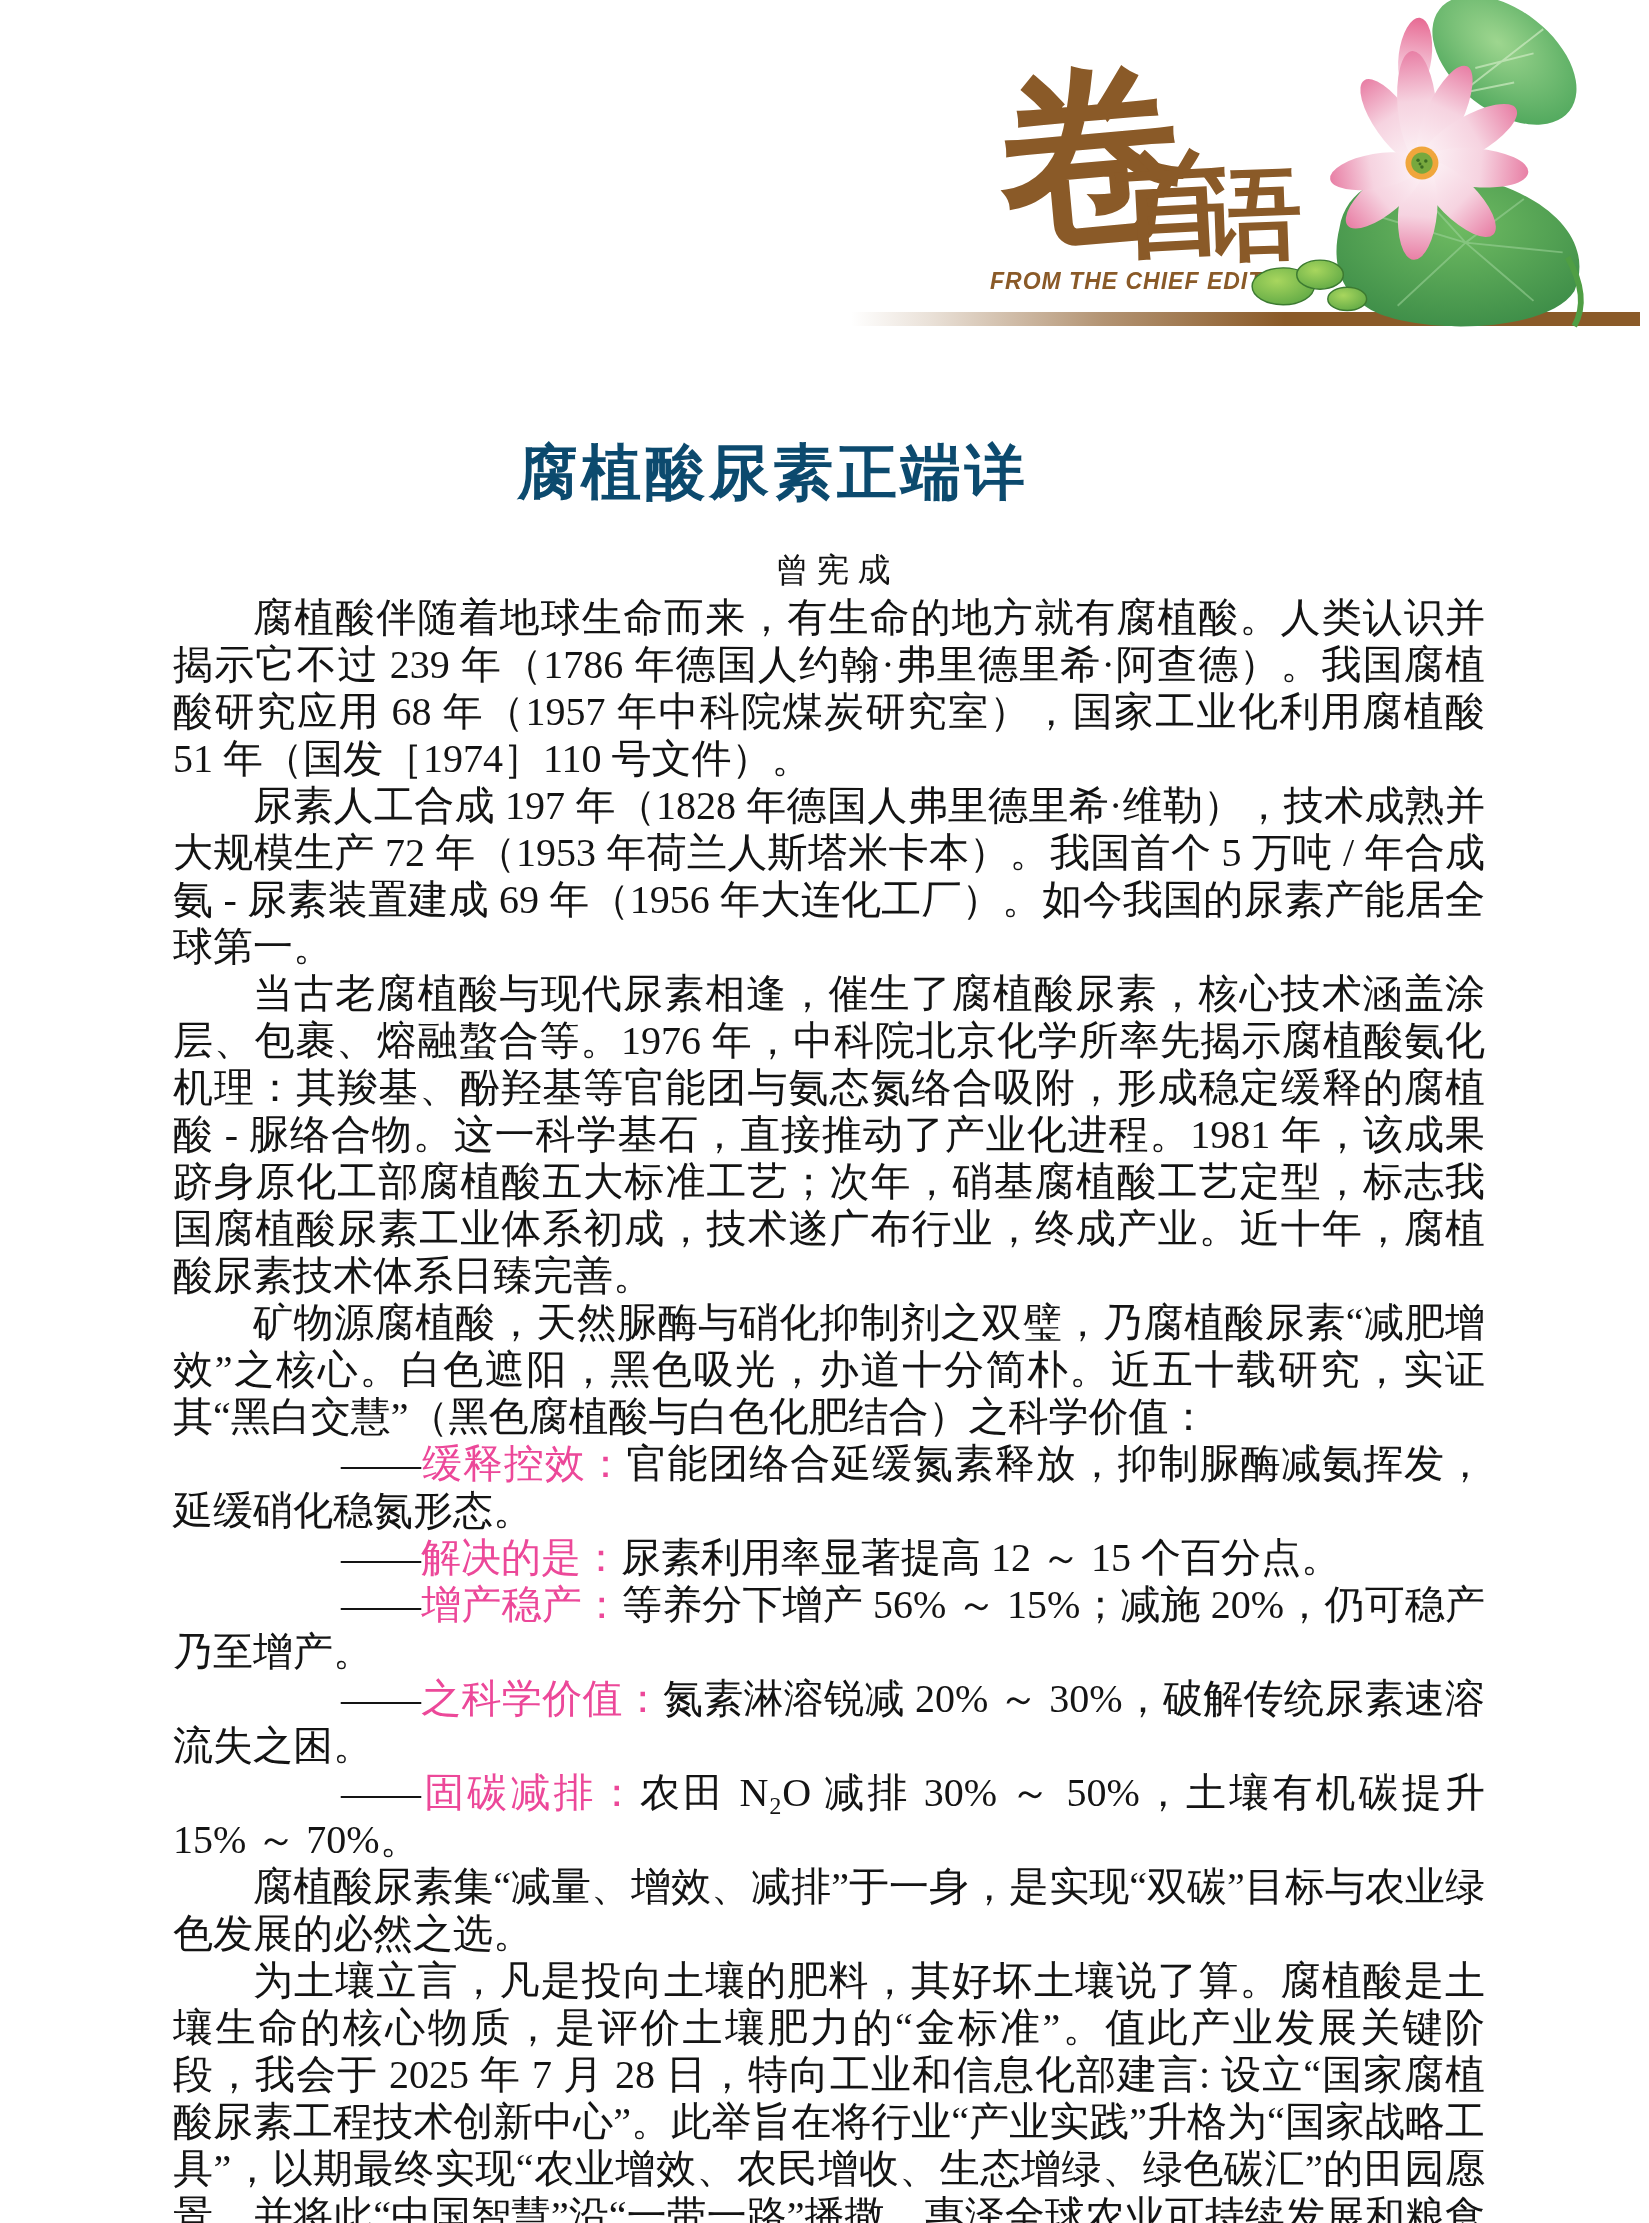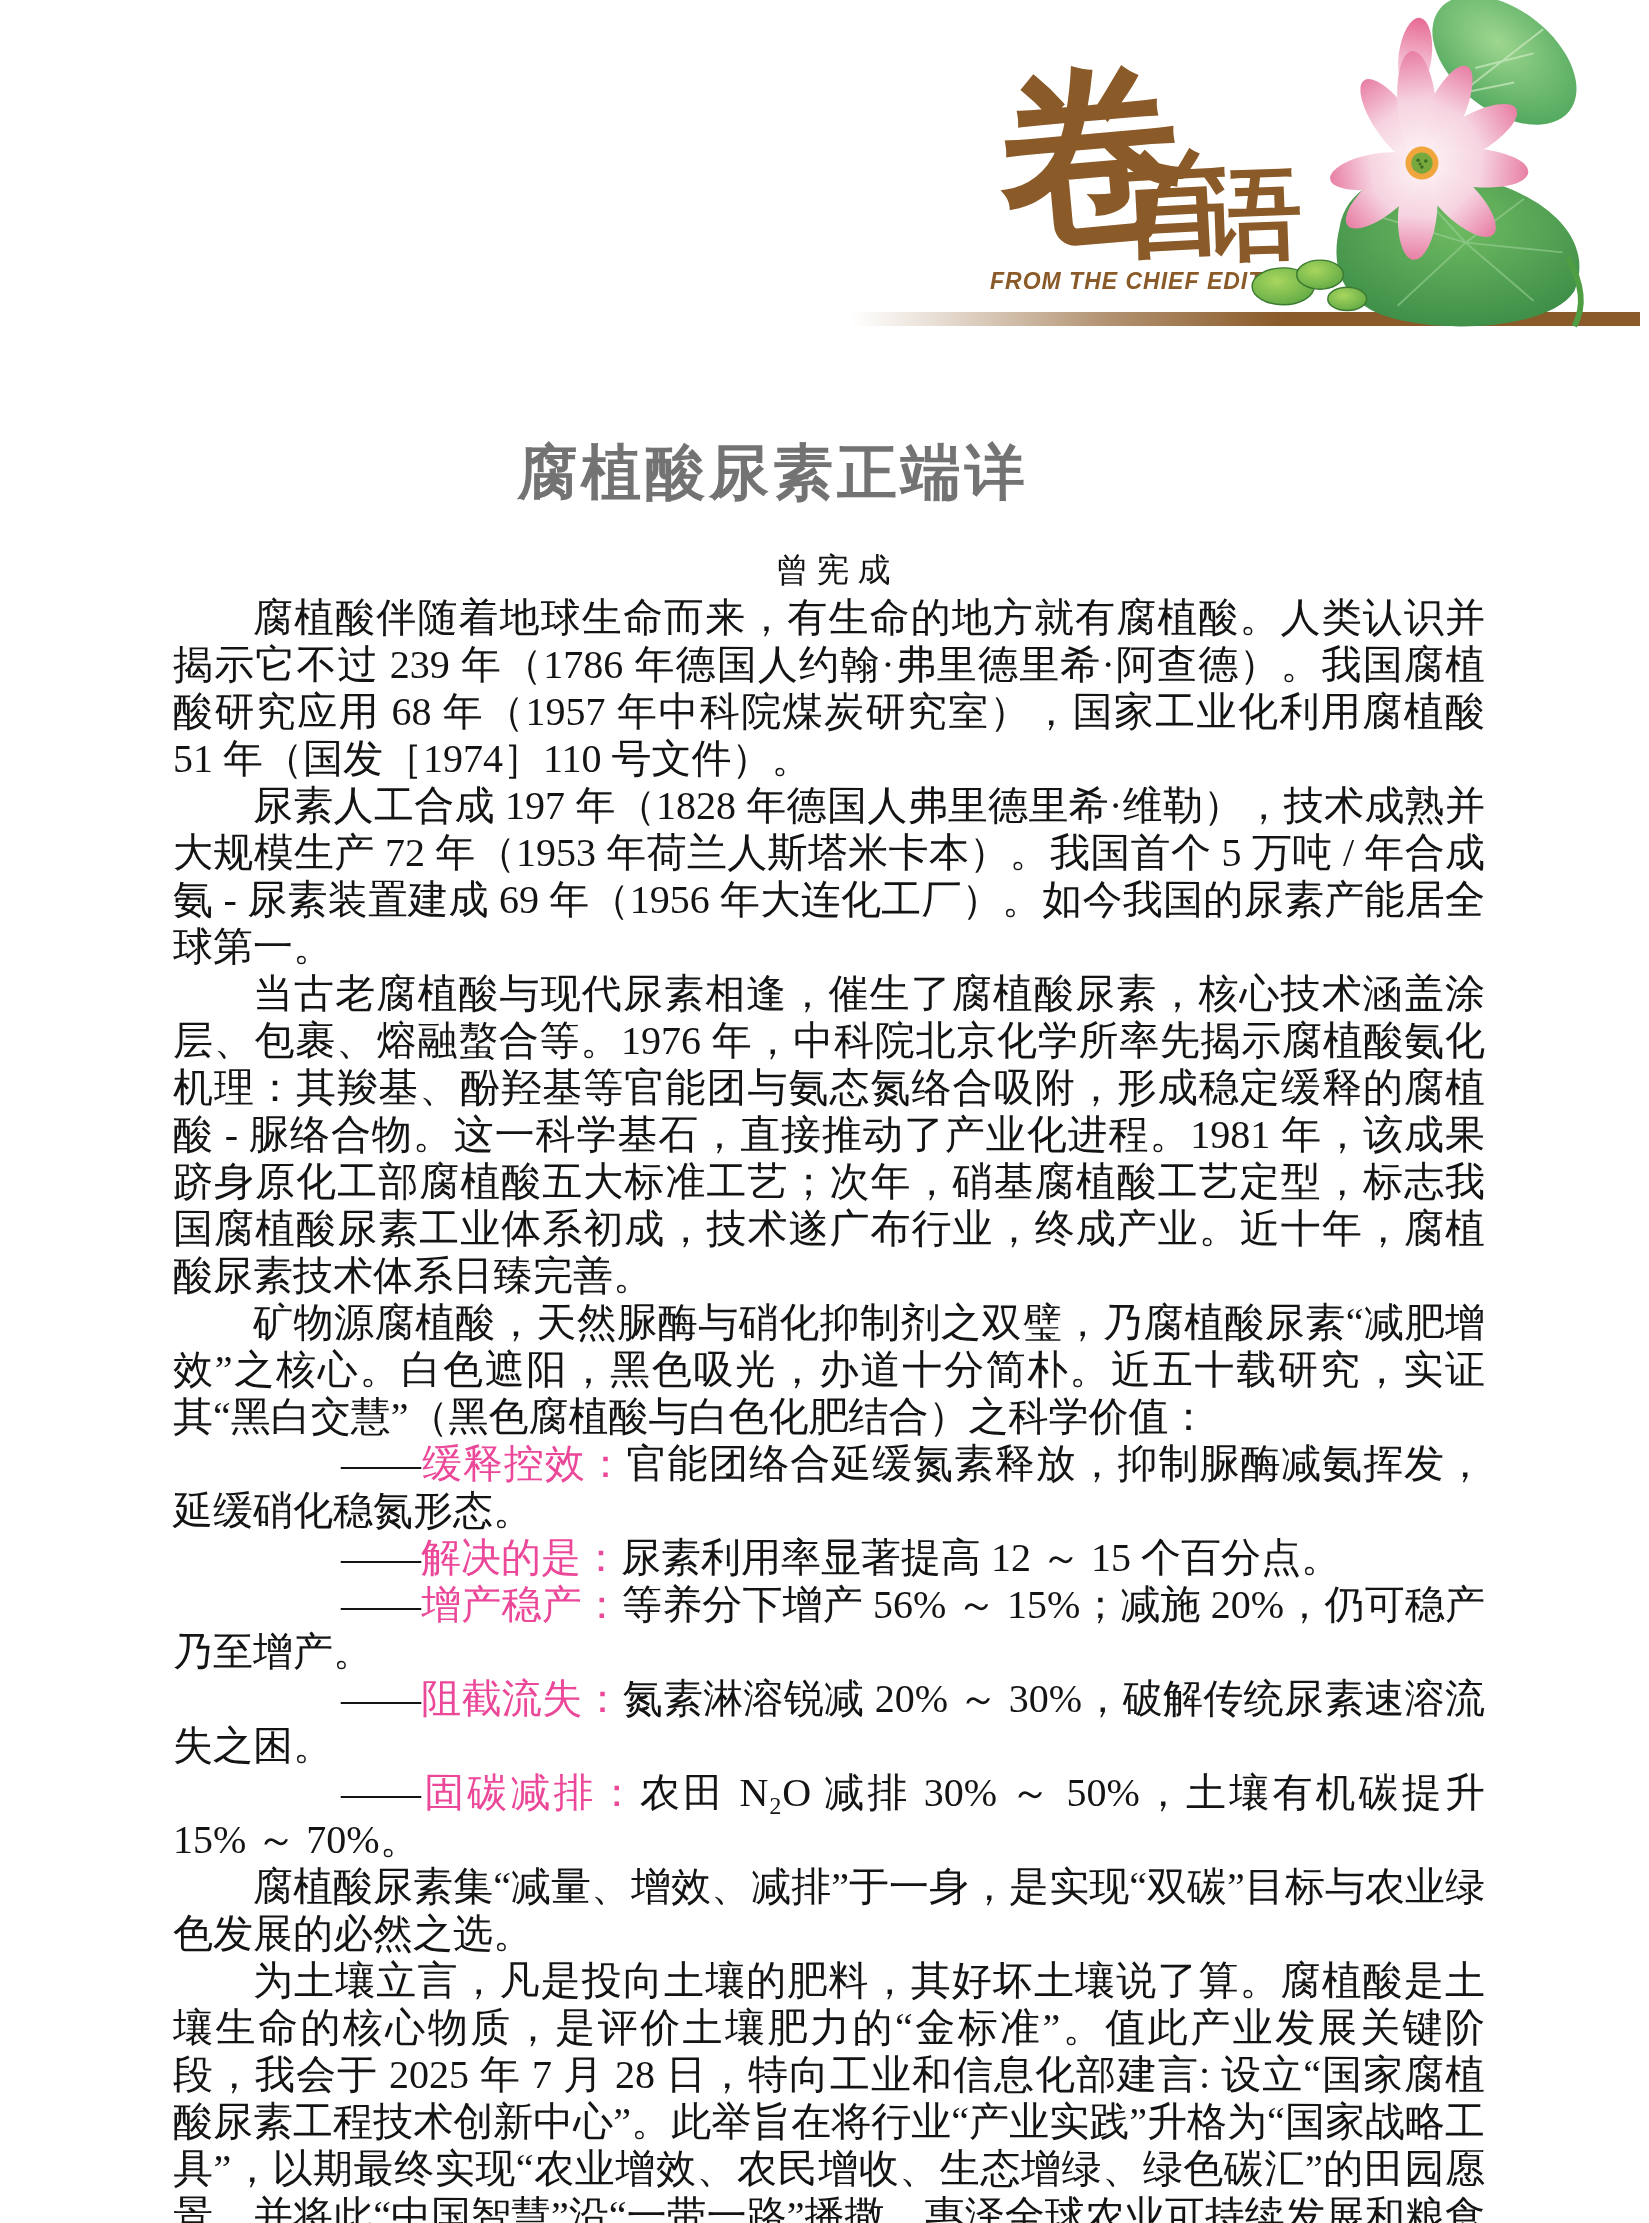--- a/index.html
+++ b/index.html
@@ -61,21 +61,21 @@
   
   .article-title{
     position:absolute;
     left:0;top:433px;
     width:1546px;
     text-align:center;
     font-family:"Liberation Sans", sans-serif;
     font-weight:bold;
     font-size:60px;
     letter-spacing:3.9px;
-    color:#737373;
+    color:#0c4a6e;
     margin:0;
   }
   .article-author{
     position:absolute;
     left:0;top:536px;
     width:1650px;
     text-align:center;
     font-size:33px;
     letter-spacing:7.8px;
     color:#141414;
@@ -197,21 +197,21 @@
 
   <div class="body-text">
     <p class="para">腐植酸伴随着地球生命而来，有生命的地方就有腐植酸。人类认识并揭示它不过 239 年（1786 年德国人约翰·弗里德里希·阿查德）。我国腐植酸研究应用 68 年（1957 年中科院煤炭研究室），国家工业化利用腐植酸 51 年（国发［1974］110 号文件）。</p>
     <p class="para">尿素人工合成 197 年（1828 年德国人弗里德里希·维勒），技术成熟并大规模生产 72 年（1953 年荷兰人斯塔米卡本）。我国首个 5 万吨 / 年合成氨 - 尿素装置建成 69 年（1956 年大连化工厂）。如今我国的尿素产能居全球第一。</p>
     <p class="para">当古老腐植酸与现代尿素相逢，催生了腐植酸尿素，核心技术涵盖涂层、包裹、熔融螯合等。1976 年，中科院北京化学所率先揭示腐植酸氨化机理：其羧基、酚羟基等官能团与氨态氮络合吸附，形成稳定缓释的腐植酸 - 脲络合物。这一科学基石，直接推动了产业化进程。1981 年，该成果跻身原化工部腐植酸五大标准工艺；次年，硝基腐植酸工艺定型，标志我国腐植酸尿素工业体系初成，技术遂广布行业，终成产业。近十年，腐植酸尿素技术体系日臻完善。</p>
     <p class="para">矿物源腐植酸，天然脲酶与硝化抑制剂之双璧，乃腐植酸尿素“减肥增效”之核心。白色遮阳，黑色吸光，办道十分简朴。近五十载研究，实证其“黑白交慧”（黑色腐植酸与白色化肥结合）之科学价值：</p>
 
     <p class="bullet"><span>——</span><span class="green-label">缓释控效：</span><span>官能团络合延缓氮素释放，抑制脲酶减氨挥发，延缓硝化稳氮形态。</span></p>
     <p class="bullet"><span>——</span><span class="green-label">解决的是：</span><span>尿素利用率显著提高 12 ～ 15 个百分点。</span></p>
     <p class="bullet"><span>——</span><span class="green-label">增产稳产：</span><span>等养分下增产 56% ～ 15%；减施 20%，仍可稳产乃至增产。</span></p>
-    <p class="bullet"><span>——</span><span class="green-label">阻截流失：</span><span>氮素淋溶锐减 20% ～ 30%，破解传统尿素速溶流失之困。</span></p>
+    <p class="bullet"><span>——</span><span class="green-label">之科学价值：</span><span>氮素淋溶锐减 20% ～ 30%，破解传统尿素速溶流失之困。</span></p>
     <p class="bullet"><span>——</span><span class="green-label">固碳减排：</span><span>农田 N₂O 减排 30% ～ 50%，土壤有机碳提升 15% ～ 70%。</span></p>
 
     <p class="para">腐植酸尿素集“减量、增效、减排”于一身，是实现“双碳”目标与农业绿色发展的必然之选。</p>
     <p class="para">为土壤立言，凡是投向土壤的肥料，其好坏土壤说了算。腐植酸是土壤生命的核心物质，是评价土壤肥力的“金标准”。值此产业发展关键阶段，我会于 2025 年 7 月 28 日，特向工业和信息化部建言: 设立“国家腐植酸尿素工程技术创新中心”。此举旨在将行业“产业实践”升格为“国家战略工具”，以期最终实现“农业增效、农民增收、生态增绿、绿色碳汇”的田园愿景，并将此“中国智慧”沿“一带一路”播撒，惠泽全球农业可持续发展和粮食安全。</p>
   </div>
 
 </div>
 
 
 </body></html>

